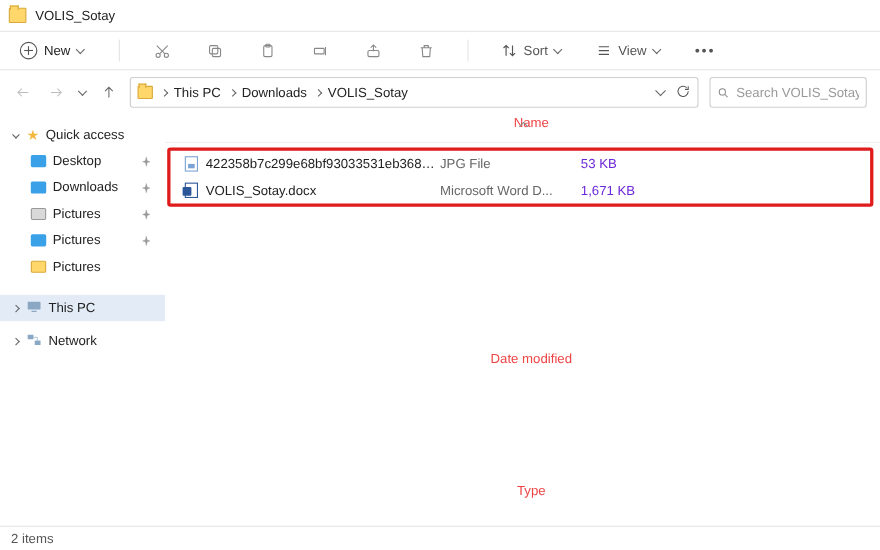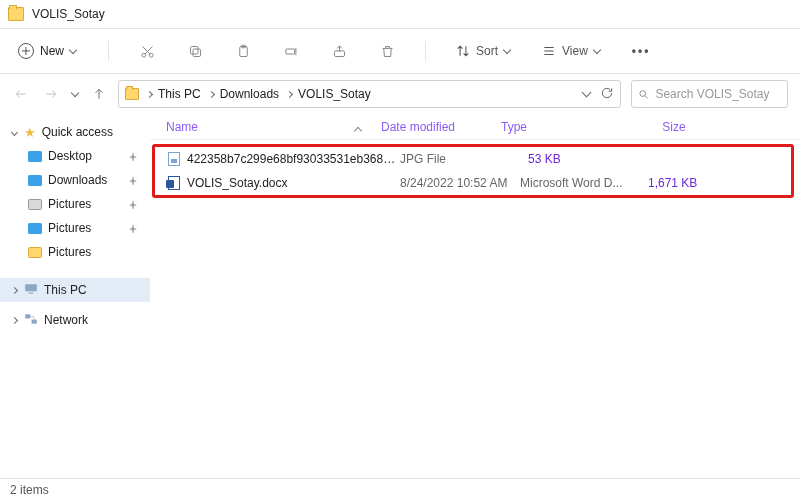--- a/index.html
+++ b/index.html
@@ -5,21 +5,21 @@
   * { box-sizing: border-box; margin: 0; padding: 0; font-family: "Segoe UI", Arial, sans-serif; }
   body { width: 800px; height: 500px; background: #fff; overflow: hidden; font-size: 12px; color: #222; position: relative; }
 
   
   .titlebar { height: 28px; display: flex; align-items: center; padding: 0 8px; }
   .titlebar .folder-glyph { width: 16px; height: 14px; background: #ffd76a; border: 1px solid #d9a93a; border-radius: 1px; position: relative; margin-right: 8px; }
   .titlebar .folder-glyph::before { content:""; position:absolute; top:-3px; left:0; width:6px; height:3px; background:#ffd76a; border:1px solid #d9a93a; border-bottom:none; }
   .titlebar .title { font-size: 12px; }
 
   
-  .cmdbar { height: 46px; display: flex; align-items: center; padding: 0 10px; gap: 20px; border: 1px solid #e6e6e6; border-left: none; border-right: none; }
+  .cmdbar { height: 36px; display: flex; align-items: center; padding: 0 10px; gap: 20px; border: 1px solid #e6e6e6; border-left: none; border-right: none; }
   .newbtn { display: flex; align-items: center; gap: 6px; padding: 4px 8px; border-radius: 4px; cursor: default; }
   .plus-circle { width:16px; height:16px; border:1.2px solid #555; border-radius:50%; position:relative; }
   .plus-circle::before, .plus-circle::after { content:""; position:absolute; background:#555; }
   .plus-circle::before { left:50%; top:3px; bottom:3px; width:1.2px; transform:translateX(-50%); }
   .plus-circle::after  { top:50%; left:3px; right:3px; height:1.2px; transform:translateY(-50%); }
   .chev { width:6px; height:6px; border-right:1.2px solid #666; border-bottom:1.2px solid #666; transform: rotate(45deg); margin-top:-3px; }
   .divider { width:1px; height:20px; background:#e4e4e4; margin: 0 4px; }
   .tb-icon { width:28px; height:28px; display:flex; align-items:center; justify-content:center; border-radius:4px; color:#888; cursor:default; }
   .tb-icon svg { stroke:#888; fill:none; }
   .svbtn { display:flex; align-items:center; gap:6px; padding:4px 6px; border-radius:4px; cursor:default; color:#555; }
@@ -32,21 +32,21 @@
   .nav-arrow svg { stroke:#666; fill:none; }
   .nav-arrow.disabled svg { stroke:#bcbcbc; }
   .addrbox { flex:1; height:28px; border:1px solid #cfcfcf; border-radius:3px; display:flex; align-items:center; padding:0 6px; gap:6px; position:relative; }
   .addrbox .folder-glyph { width:14px; height:12px; background:#ffd76a; border:1px solid #d9a93a; border-radius:1px; position:relative; }
   .addrbox .folder-glyph::before { content:""; position:absolute; top:-3px; left:0; width:5px; height:3px; background:#ffd76a; border:1px solid #d9a93a; border-bottom:none; }
   .crumb { display:flex; align-items:center; gap:4px; color:#222; cursor:default; }
   .crumb .sep { width:5px; height:5px; border-right:1px solid #666; border-bottom:1px solid #666; transform:rotate(-45deg); margin:0 2px; }
   .addr-right { margin-left:auto; display:flex; gap:10px; align-items:center; }
   .addr-chev { width:7px; height:7px; border-right:1.2px solid #666; border-bottom:1.2px solid #666; transform:rotate(45deg); margin-top:-3px; }
   .refresh svg { stroke:#555; fill:none; }
-  .searchbox { width:157px; height:28px; border:1px solid #cfcfcf; border-radius:3px; display:flex; align-items:center; padding:0 6px; gap:6px; color:#888; }
+  .searchbox { width:143px; height:28px; border:1px solid #cfcfcf; border-radius:3px; display:flex; align-items:center; padding:0 6px; gap:6px; color:#888; }
   .searchbox input { border:none; outline:none; width:100%; font-size:12px; color:#333; }
   .searchbox input::placeholder { color:#999; }
 
   
   .main { display:flex; height: calc(500px - 28px - 38px - 40px - 22px); }
   .sidebar { width:150px; padding-top:6px; }
   .sidebar .node { display:flex; align-items:center; gap:6px; height:24px; padding-left:10px; cursor:default; }
   .sidebar .node.child { padding-left:28px;align-items:center; }
   .sidebar .node.selected { background:#e3ecf6; }
   .sidebar .node .exp { width:8px; height:8px; display:flex; align-items:center; justify-content:center; }
@@ -60,21 +60,21 @@
   .c-desktop { background:#3aa0e8; }
   .c-downloads { background:#3aa0e8; }
   .c-documents { background:#d9d9d9; border:1px solid #999; }
   .c-pictures { background:#3aa0e8; }
   .c-folder { background:#ffd76a; border:1px solid #d9a93a; }
   .ic-cloud svg { fill:#2f8fd3; }
   .ic-pc svg { fill:#8aa7c4; }
   .ic-net svg { fill:#8aa7c4; }
 
   .content { flex:1; position:relative; }
-  .colheader { display:flex; align-items:center; height:26px; border-bottom:1px solid #f0f0f0; padding-left:16px; color:#8b5cf6; }
+  .colheader { display:flex; align-items:center; height:26px; border-bottom:1px solid #f0f0f0; padding-left:16px; color:#ef4444;flex-direction:column; }
   .colheader .col { position:relative; }
   .colheader .col.name { flex: 0 0 215px; }
   .colheader .col.mod  { flex: 0 0 120px; }
   .colheader .col.type { flex: 0 0 128px; }
   .colheader .col.size { flex: 0 0 90px; text-align:center; }
   .sort-caret { width:6px; height:6px; border-right:1px solid #888; border-bottom:1px solid #888; transform:rotate(-135deg); position:absolute; right:20px; top:8px; }
 
   .redbox { border:3px solid #e01b1b; border-radius:3px; margin:4px 6px 0 2px; }
   .filerow { display:flex; align-items:center; height:24px; padding-left:12px; cursor:default; }
   .filerow .ficon { width:14px; height:14px; margin-right:6px; display:flex; align-items:center; justify-content:center; }
@@ -296,21 +296,20 @@
           </span>
         <span class="fname">422358b7c299e68bf93033531eb368b7.jpg</span>
         <span class="ftype">JPG File</span>
         <span class="fsize">53 KB</span>
       </div>
       <div class="filerow">
         <span class="ficon">
             <span class="file-doc"></span>
           </span>
         <span class="fname">VOLIS_Sotay.docx</span>
-        <span class="fmod">8/24/2022 10:52 AM</span>
         <span class="ftype">Microsoft Word D...</span>
         <span class="fsize">1,671 KB</span>
       </div>
     </div>
 
     <div class="cursor">
       <svg width="14" height="18" viewBox="0 0 14 18">
           <path d="M1 1 L1 14 L4.5 11 L7 17 L9 16 L6.5 10.5 L11 10.5 Z" fill="white" stroke="black" stroke-width="1"></path>
         </svg>
     </div>

